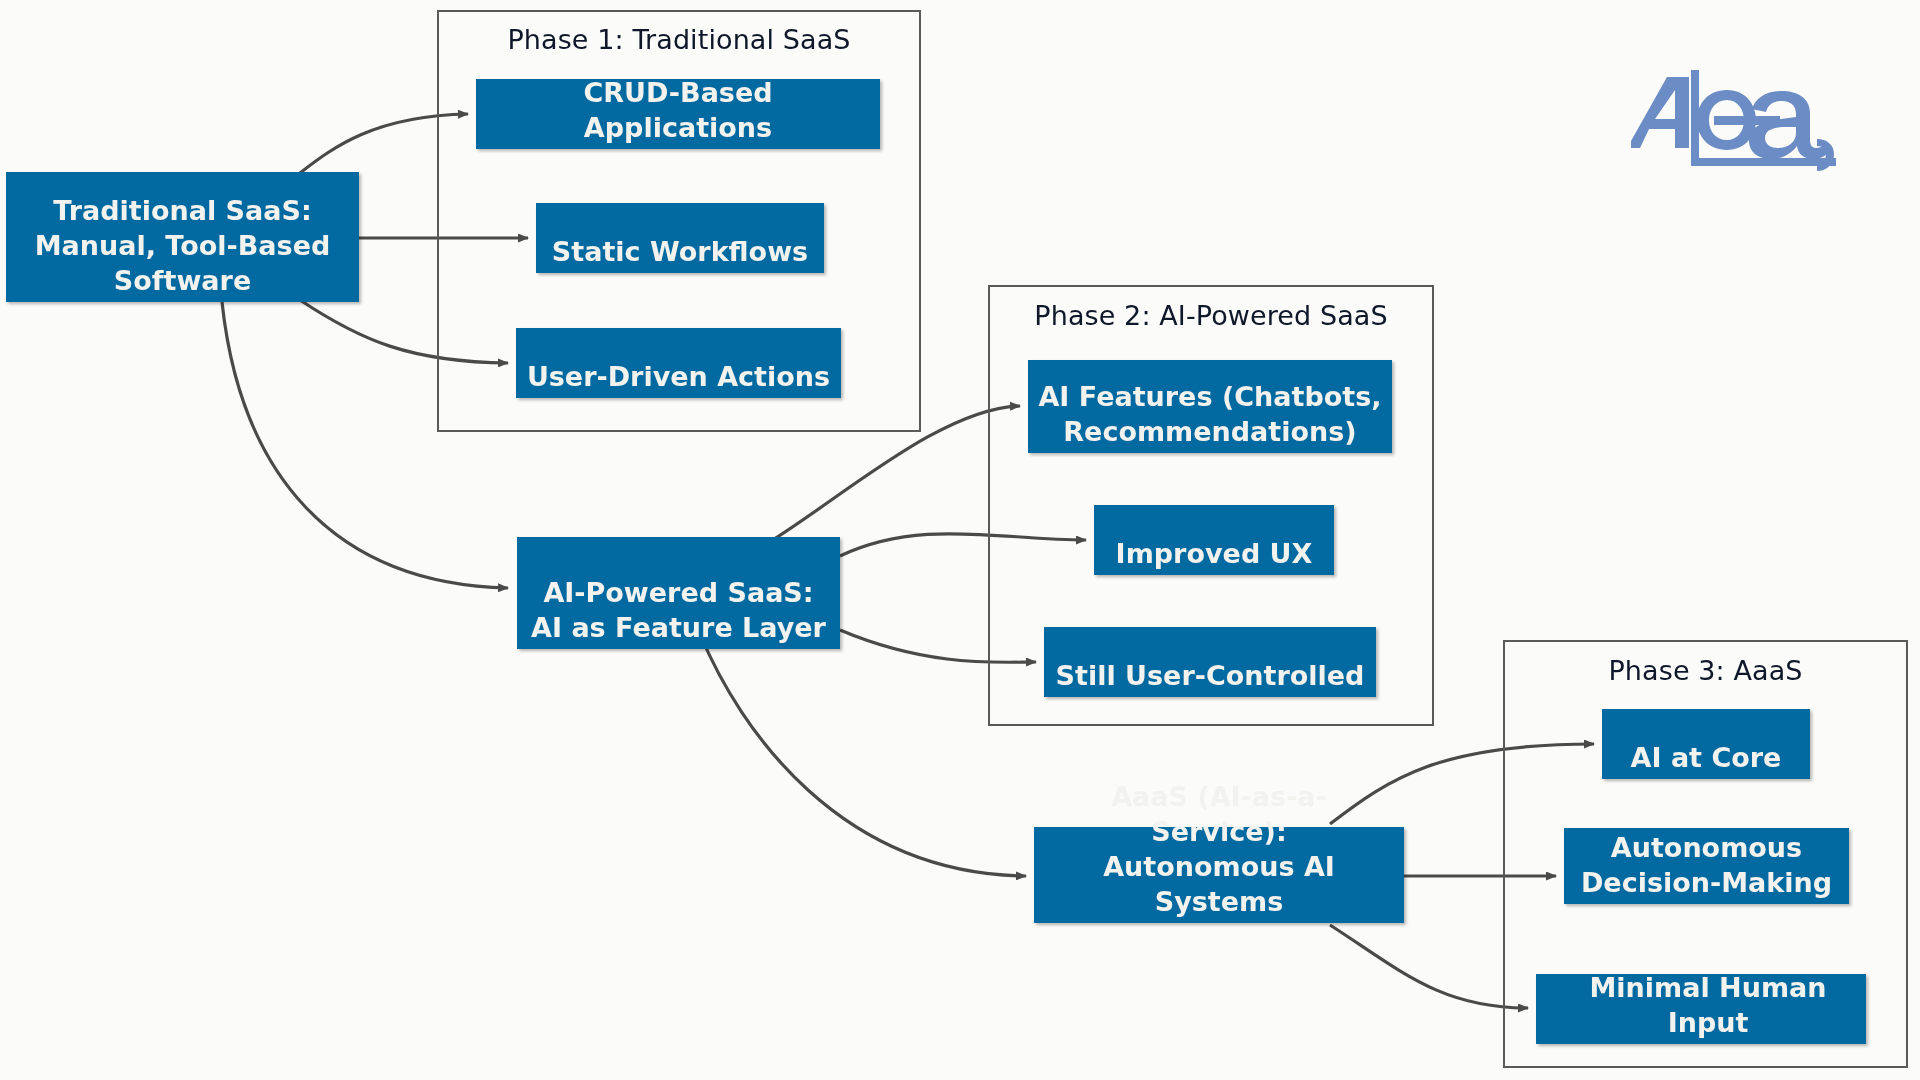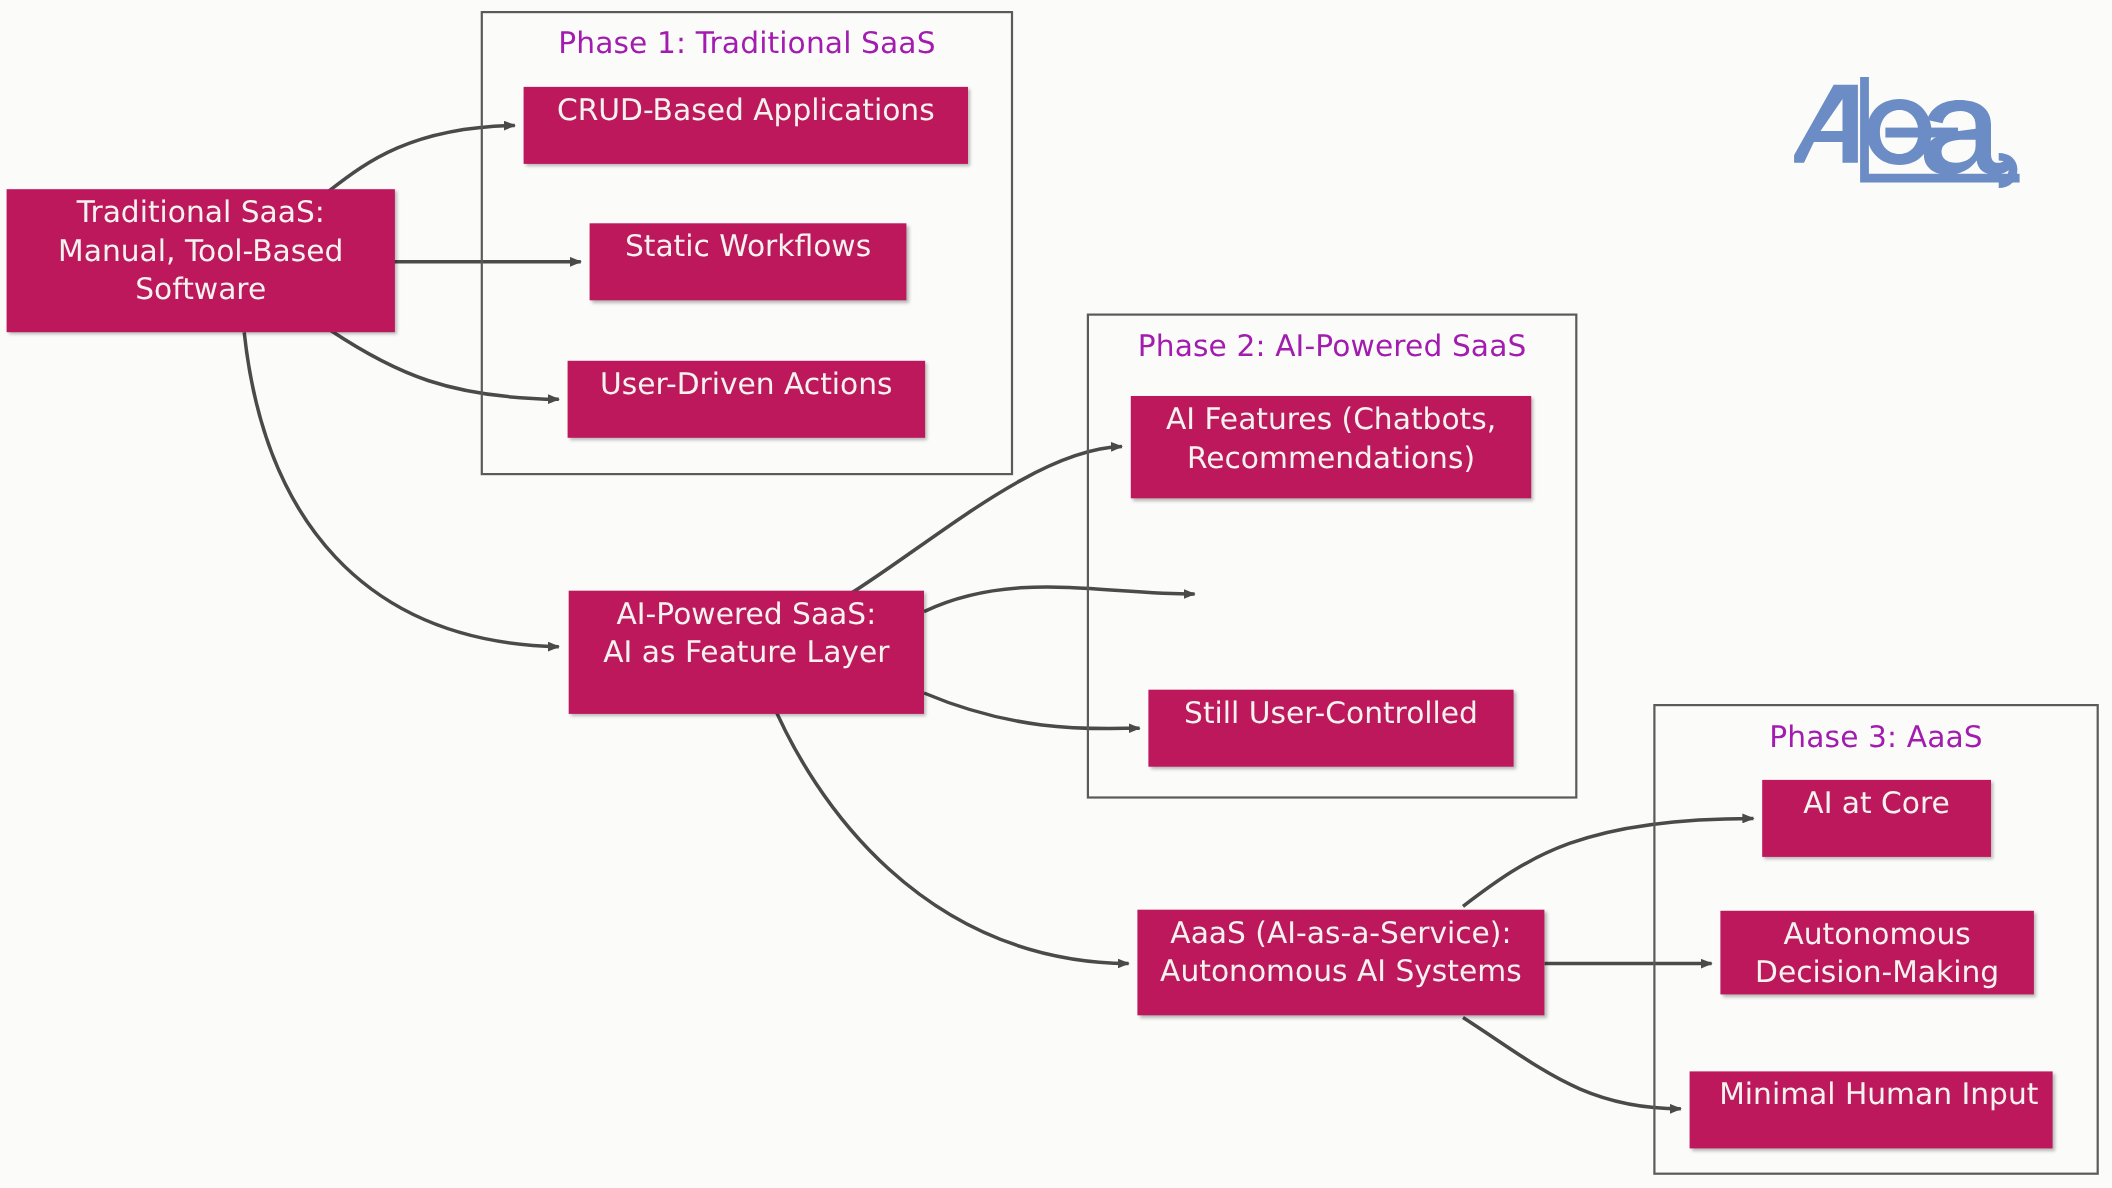--- a/index.html
+++ b/index.html
@@ -32,39 +32,39 @@
     position: absolute;
     border: 2px solid #5a5a5a;
     background: transparent;
     box-sizing: border-box;
   }
   .phase-title {
     position: absolute;
     left: 0;
     right: 0;
     text-align: center;
-    color: #a21caf;
+    color: #0f172a;
     font-size: 27px;
     font-weight: 400;
     letter-spacing: 0.1px;
     white-space: nowrap;
   }
   
   .node {
     position: absolute;
-    background: #be185d;
+    background: #0369a1;
     color: #f2f2ee;
     display: flex;
-    align-items: flex-start;
+    align-items: flex-end;
     justify-content: center;
     text-align: center;
     box-sizing: border-box;
     font-size: 27px;
     line-height: 1.3;
-    font-weight: 400;
+    font-weight: 700;
     padding: 4px 10px;
     box-shadow: 2px 2px 3px rgba(0,0,0,0.28);
   }
   .node .label { display: block; white-space: pre-line; }
 
   
   #logo {
     position: absolute;
     left: 1631px;
     top: 55px;
@@ -147,20 +147,23 @@
 
   <div class="node" style="left:516px; top:328px; width:325px; height:70px;">
     <span class="label">User-Driven Actions</span>
   </div>
 
   <div class="node" style="left:1028px; top:360px; width:364px; height:93px;">
     <span class="label">AI Features (Chatbots,
 Recommendations)</span>
   </div>
 
+  <div class="node" style="left:1094px; top:505px; width:240px; height:70px;">
+    <span class="label">Improved UX</span>
+  </div>
 
   <div class="node" style="left:1044px; top:627px; width:332px; height:70px;">
     <span class="label">Still User-Controlled</span>
   </div>
 
   <div class="node" style="left:1602px; top:709px; width:208px; height:70px;">
     <span class="label">AI at Core</span>
   </div>
 
   <div class="node" style="left:1564px; top:828px; width:285px; height:76px;">

